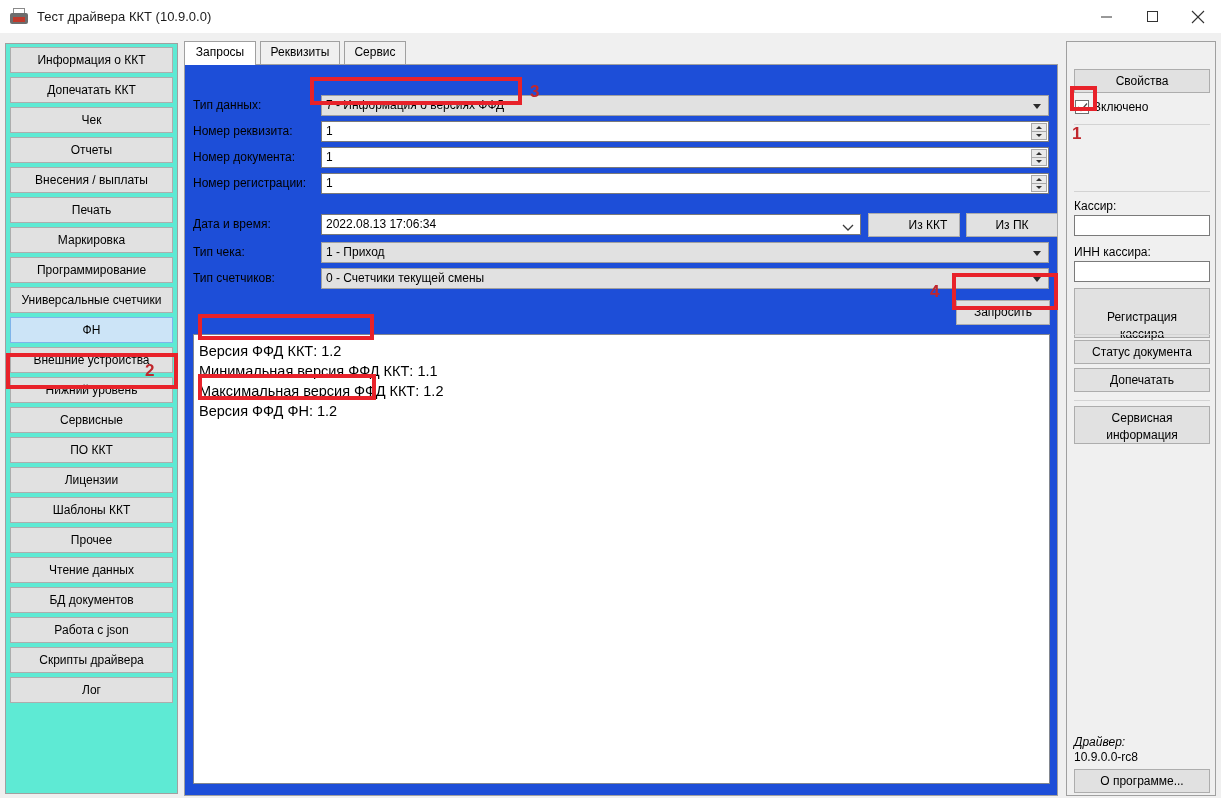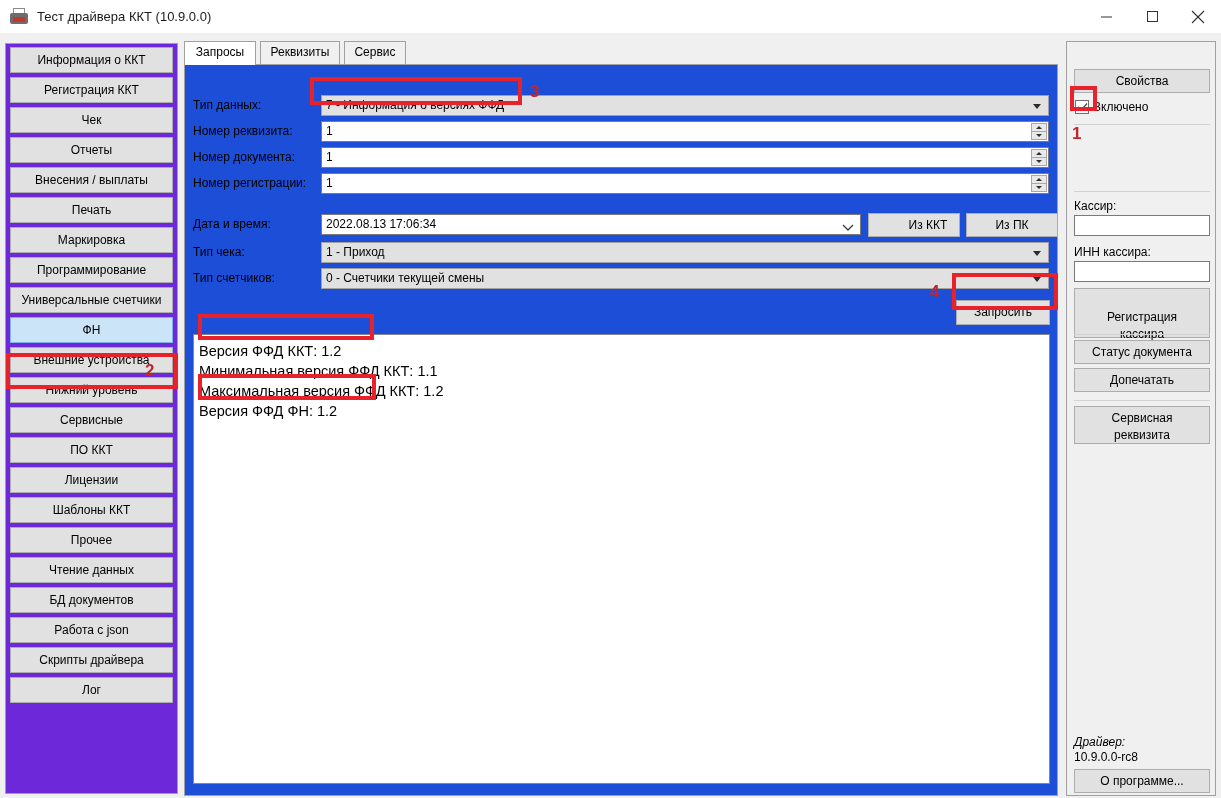--- a/index.html
+++ b/index.html
@@ -47,21 +47,21 @@
 
   
   .client {
     position: absolute; left: 0; top: 33px; width: 1221px; height: 765px;
     background: #f0f0f0;
   }
 
   
   .sidebar {
     position: absolute; left: 5px; top: 10px; width: 173px; height: 751px;
-    background: #6d28d9;
+    background: #5eead4;
     border: 1px solid #a0a0a0;
     padding: 3px 4px;
   }
   .side-btn {
     display: block; width: 100%; height: 26px; margin-bottom: 4px;
     background: #e1e1e1;
     border: 1px solid #adadad;
     font-family: "Liberation Sans", sans-serif;
     font-size: 12px; color: #000;
     text-align: center; line-height: 24px;
@@ -239,21 +239,21 @@
           <line x1="13" y1="1" x2="1" y2="13" stroke="#333" stroke-width="1.1"></line>
         </svg>
     </div>
   </div>
 </div>
 
 <div class="client">
 
   <div class="sidebar" id="sidebar">
       <div class="side-btn"><span>Информация о ККТ</span></div>
-      <div class="side-btn"><span>Регистрация ККТ</span></div>
+      <div class="side-btn"><span>Допечатать ККТ</span></div>
       <div class="side-btn"><span>Чек</span></div>
       <div class="side-btn"><span>Отчеты</span></div>
       <div class="side-btn"><span>Внесения / выплаты</span></div>
       <div class="side-btn"><span>Печать</span></div>
       <div class="side-btn"><span>Маркировка</span></div>
       <div class="side-btn"><span>Программирование</span></div>
       <div class="side-btn"><span>Универсальные счетчики</span></div>
       <div class="side-btn selected"><span>ФН</span></div>
       <div class="side-btn"><span>Внешние устройства</span></div>
       <div class="side-btn"><span>Нижний уровень</span></div>
@@ -397,21 +397,21 @@
 кассира</div>
 
     <div class="r-sep" style="top:292px;"></div>
 
     <div class="r-btn" style="top:298px; height:24px; line-height:22px;">Статус документа</div>
     <div class="r-btn" style="top:326px; height:24px; line-height:22px;">Допечатать</div>
 
     <div class="r-sep" style="top:358px;"></div>
 
     <div class="r-btn" style="top:364px; height:38px; line-height:17px; padding-top:3px; white-space:pre-line;">Сервисная
-реквизита</div>
+информация</div>
 
     <div class="drv-text" style="top:693px;font-style:italic;">Драйвер:</div>
     <div class="drv-text" style="top:708px;">10.9.0.0-rc8</div>
     <div class="r-btn" style="top:727px; height:24px; line-height:22px;">О программе...</div>
   </div>
 
   <div class="redbox" style="left:1070px; top:53px; width:27px; height:25px;"></div>
   <div class="rednum" style="left:1072px; top:91px;">1</div>
 
   <div class="redbox" style="left:6px; top:320px; width:172px; height:36px;"></div>

